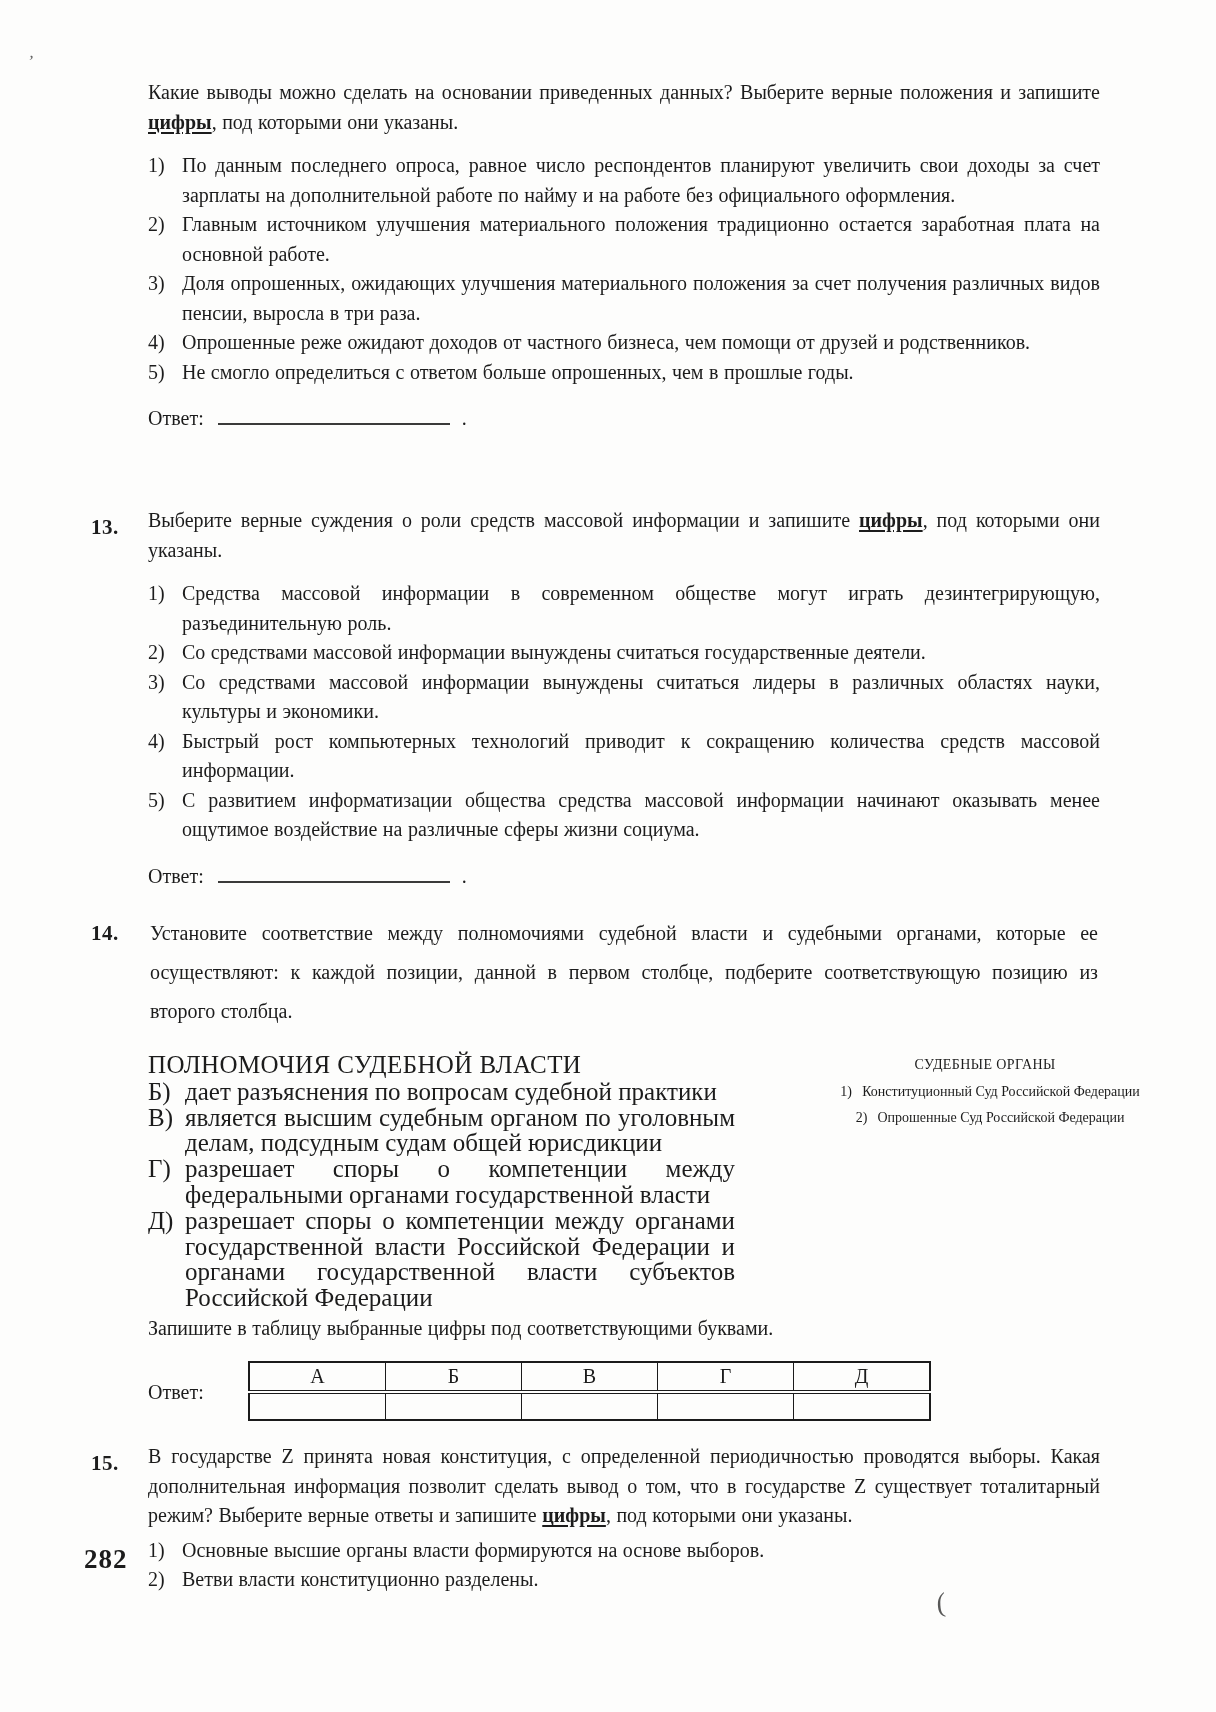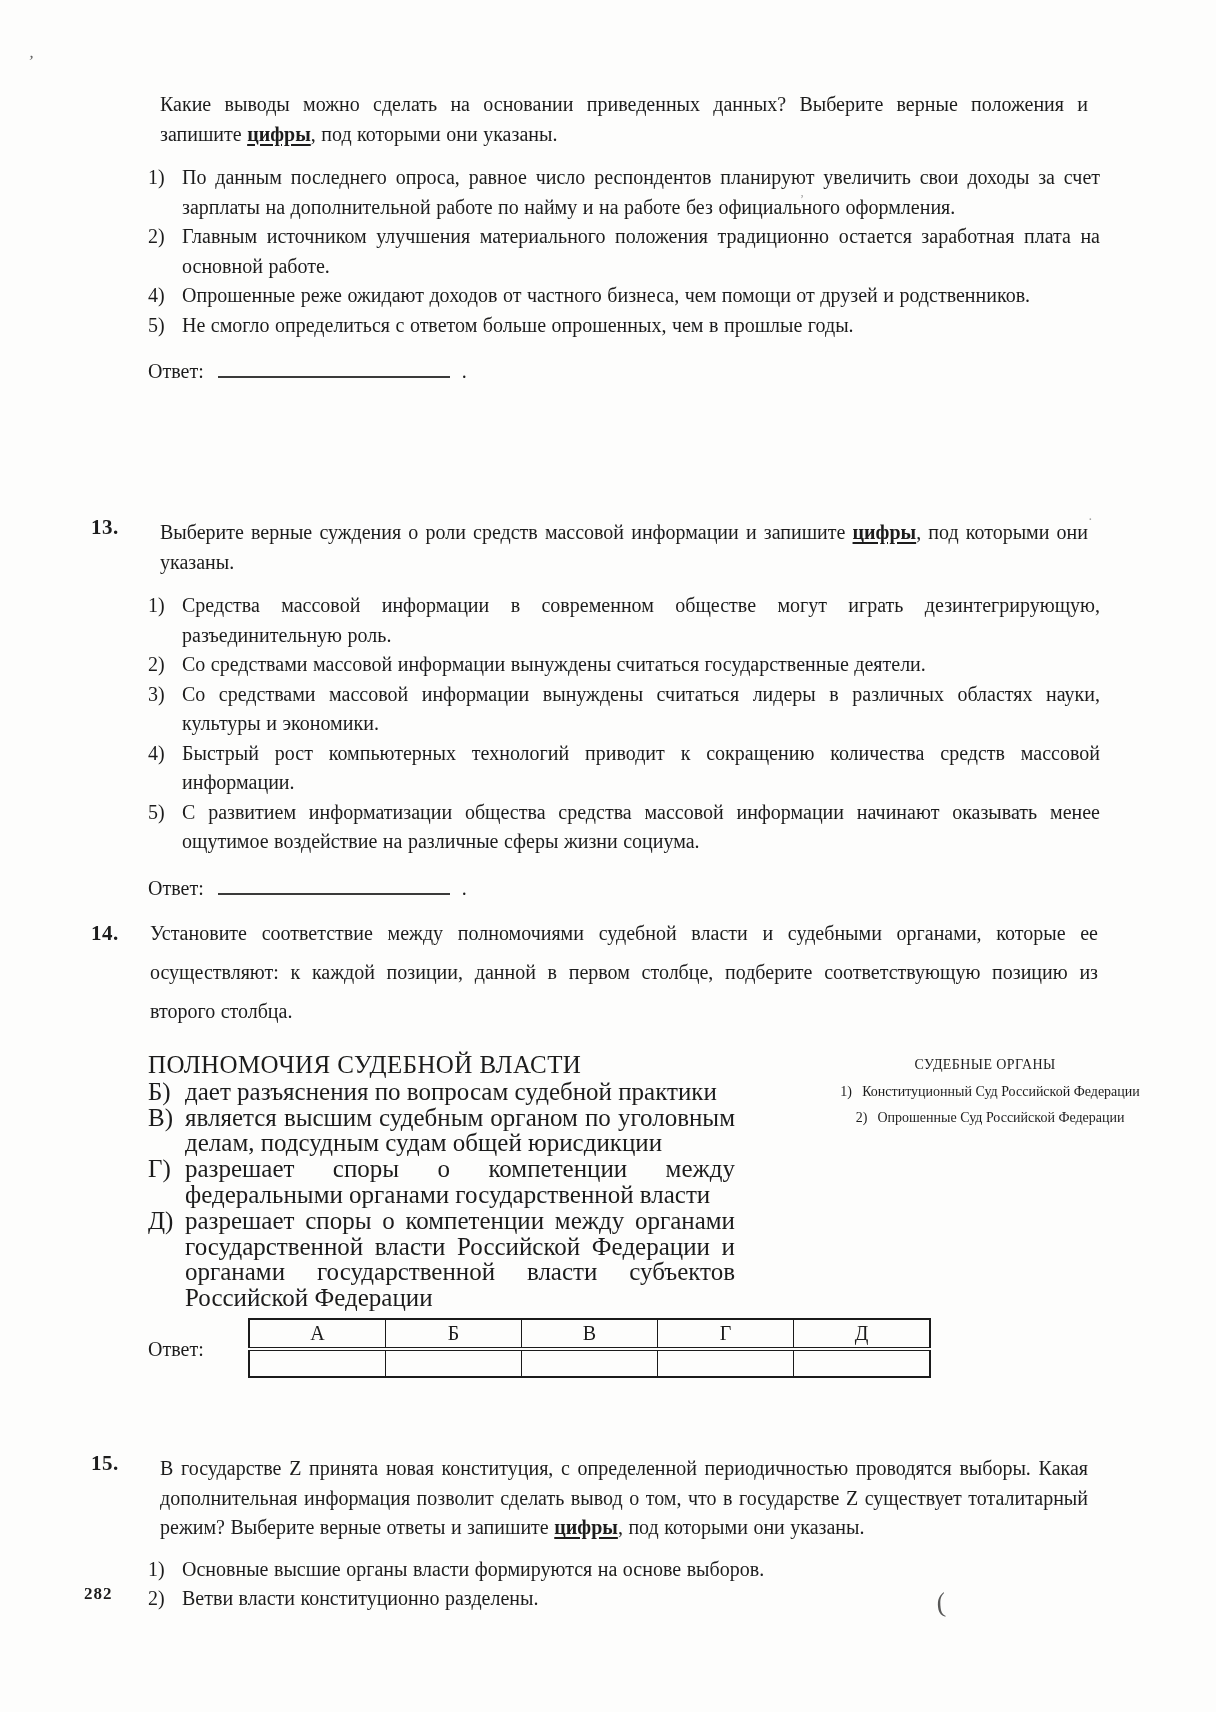--- a/index.html
+++ b/index.html
@@ -11,21 +11,21 @@
   .sec{position:absolute;left:148px;width:952px;}
   #secA{top:78px;}
   #sec13{top:506px;}
   #sec14{top:912px;}
   #sec15{top:1442px;}
   .qnum{
     position:absolute;left:-57px;top:9px;font-weight:bold;font-size:21px;
     letter-spacing:0.5px;
   }
   .body-text{font-size:20px;line-height:29.5px;text-align:justify;word-spacing:0.5px;}
-  p.intro{margin:12px;}
+  p.intro{margin:0;}
   .kw{font-weight:bold;text-decoration:underline;text-underline-offset:3px;text-decoration-thickness:1.5px;}
   .list{margin-top:14px;}
   .item{padding-left:34px;text-align:justify;}
   .marker{display:inline-block;width:34px;margin-left:-34px;}
   .answer-row{margin-top:17px;white-space:nowrap;}
   .answer-label{display:inline-block;}
   .answer-line{
     display:inline-block;width:232px;border-bottom:2px solid #3a3a3a;
     height:18px;margin-left:14px;margin-right:12px;
   }
@@ -45,21 +45,21 @@
   table.ans-table{
     position:absolute;left:100px;top:0;border-collapse:collapse;
     border:2.5px solid #1b1b1b;
   }
   table.ans-table td{
     width:135px;border:1.2px solid #1b1b1b;text-align:center;
     font-size:20px;padding:0;
   }
   table.ans-table tr.hdr td{height:27px;border-bottom:4px double #1b1b1b;}
   table.ans-table tr.val td{height:25px;}
-  .page-num{position:absolute;left:84px;top:1584px;font-size:17px;font-weight:bold;letter-spacing:1px;}
+  .page-num{position:absolute;left:84px;top:1544px;font-size:27px;font-weight:bold;letter-spacing:1px;}
   
   .artifact{position:absolute;color:#2f2f2f;}
   .a1{left:28px;top:52px;font-size:17px;opacity:0.75;transform:rotate(8deg);}
   .a2{left:800px;top:192px;font-size:12px;opacity:0.5;}
   .a3{left:1088px;top:512px;font-size:14px;opacity:0.45;}
   .a4{left:936px;top:1588px;font-size:27px;opacity:0.8;transform:rotate(-14deg);font-style:italic;}
 </style>
 </head>
 <body>
 
@@ -68,20 +68,21 @@
   <span class="artifact a1">’</span>
   <span class="artifact a2">’</span>
   <span class="artifact a3">·</span>
   <span class="artifact a4">(</span>
 
   <section class="sec" id="secA">
     <p class="body-text intro"><span>Какие выводы можно сделать на основании приведенных данных? Выберите верные положения и запишите </span><span class="kw">цифры</span><span>, под которыми они указаны.</span></p>
     <div class="list body-text">
       <div class="item"><span class="marker">1)</span><span>По данным последнего опроса, равное число респондентов планируют увеличить свои доходы за счет зарплаты на дополнительной работе по найму и на работе без официального оформления.</span></div>
       <div class="item"><span class="marker">2)</span><span>Главным источником улучшения материального положения традиционно остается заработная плата на основной работе.</span></div>
+      <div class="item"><span class="marker">3)</span><span>Доля опрошенных, ожидающих улучшения материального положения за счет получения различных видов пенсии, выросла в три раза.</span></div>
       <div class="item"><span class="marker">4)</span><span>Опрошенные реже ожидают доходов от частного бизнеса, чем помощи от друзей и родственников.</span></div>
       <div class="item"><span class="marker">5)</span><span>Не смогло определиться с ответом больше опрошенных, чем в прошлые годы.</span></div>
     </div>
     <div class="answer-row body-text">
       <span class="answer-label">Ответ:</span><span class="answer-line"></span><span>.</span>
     </div>
   </section>
 
   <section class="sec" id="sec13">
     <span class="qnum">13.</span>
@@ -108,20 +109,21 @@
         <div class="col-item"><span class="marker">В)</span><span>является высшим судебным органом по уголовным делам, подсудным судам общей юрисдикции</span></div>
         <div class="col-item"><span class="marker">Г)</span><span>разрешает споры о компетенции между федеральными органами государственной власти</span></div>
         <div class="col-item"><span class="marker">Д)</span><span>разрешает споры о компетенции между органами государственной власти Российской Федерации и органами государственной власти субъектов Российской Федерации</span></div>
       </div>
       <div class="col-right">
         <p class="col-header">СУДЕБНЫЕ ОРГАНЫ</p>
         <div class="col-item"><span class="marker">1)</span><span>Конституционный Суд Российской Федерации</span></div>
         <div class="col-item"><span class="marker">2)</span><span>Опрошенные Суд Российской Федерации</span></div>
       </div>
     </div>
+    <p class="body-text table-instr">Запишите в таблицу выбранные цифры под соответствующими буквами.</p>
     <div class="ans-table-block">
       <span class="body-text table-label">Ответ:</span>
       <table class="ans-table">
         <tbody>
             <tr class="hdr">
           <td>А</td>
           <td>Б</td>
           <td>В</td>
           <td>Г</td>
           <td>Д</td>

